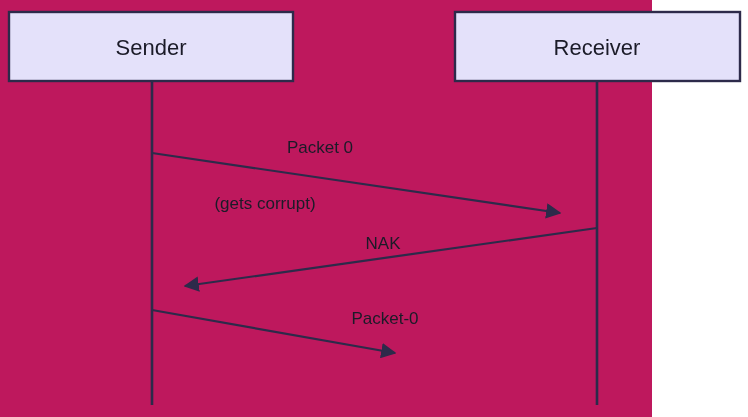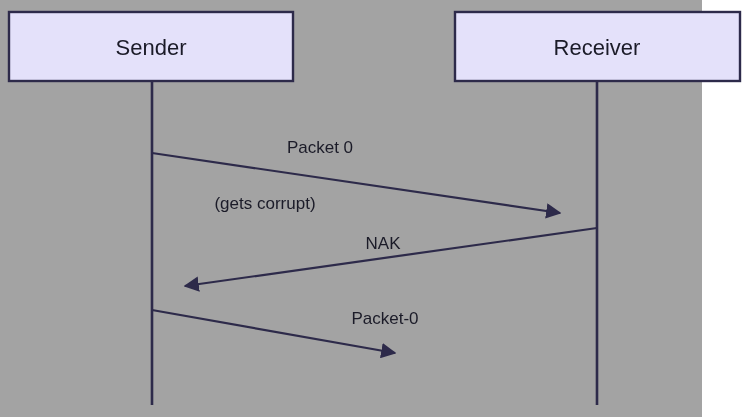--- a/index.html
+++ b/index.html
@@ -9,23 +9,23 @@
   }
   body {
     width: 748px;
     height: 417px;
     background: #ffffff;
     font-family: "Liberation Sans", sans-serif;
     overflow: hidden;
   }
   #diagram-root {
     position: relative;
-    width: 702px;
+    width: 652px;
     height: 417px;
-    background: #a3a3a3;
+    background: #be185d;
   }
   #diagram-svg {
     position: absolute;
     top: 0;
     left: 0;
     width: 748px;
     height: 417px;
     display: block;
   }
   .lifeline-box-label {

